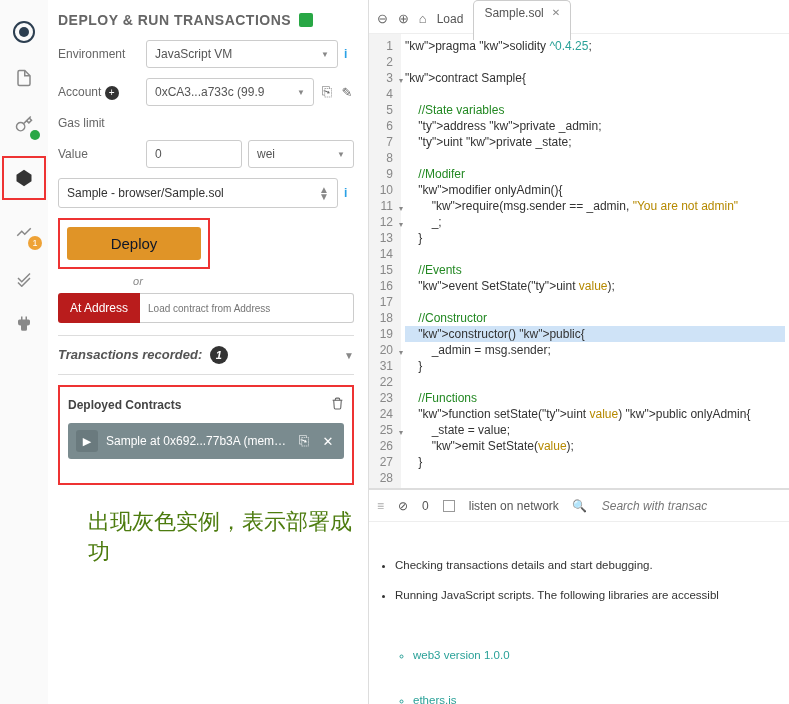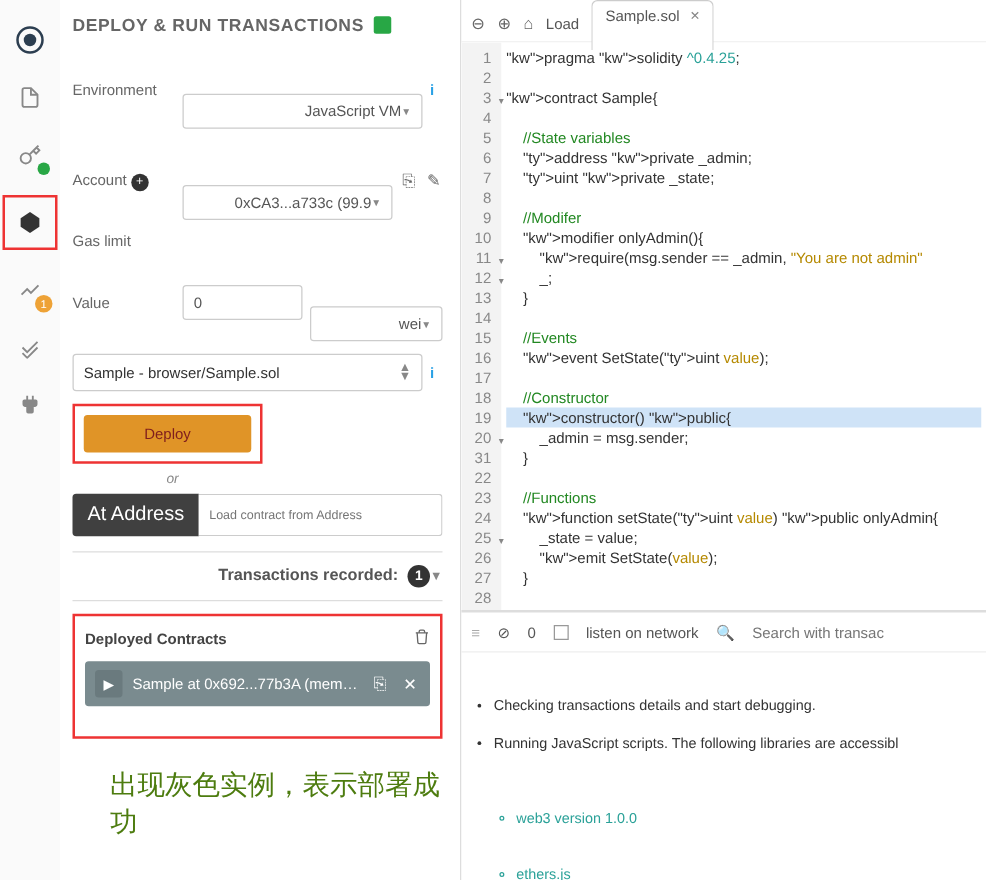--- a/index.html
+++ b/index.html
@@ -13,41 +13,41 @@
 .badge { position: absolute; bottom: -4px; right: -4px; background: #eea236; color: #fff; border-radius: 50%; width: 14px; height: 14px; font-size: 9px; display: flex; align-items: center; justify-content: center; }
 .badge-green { position: absolute; bottom: -2px; right: -2px; background: #28a745; width: 10px; height: 10px; border-radius: 50%; }
 
 
 .panel { width: 320px; padding: 12px 14px 12px 10px; overflow: hidden; }
 .panel h2 { font-size: 14px; font-weight: 600; color: #666; letter-spacing: 0.5px; display: flex; align-items: center; gap: 8px; margin-bottom: 12px; }
 .panel h2 .panel-icon { width: 14px; height: 14px; background: #28a745; border-radius: 2px; }
 .row { display: flex; align-items: center; margin-bottom: 10px; gap: 6px; }
 .row label { width: 82px; color: #666; font-size: 12px; }
 .sel, .inp { border: 1px solid #ccc; border-radius: 3px; padding: 6px 8px; font-size: 12px; color: #555; background: #fff; }
-.sel { flex: 1; min-width: 0; display: flex; justify-content: flex-end; align-items: center; cursor: pointer; margin-top: 35px; }
+.sel { flex: 1; min-width: 0; display: flex; justify-content: space-between; align-items: center; cursor: pointer; }
 .sel .caret { font-size: 8px; color: #888; }
 .info-ic { color: #2aa1e5; font-weight: bold; font-size: 12px; cursor: pointer; width: 10px; }
 .inp { flex: 1; min-width: 0; }
 .unit-sel { width: 60px; }
 .mini-ic { width: 14px; color: #666; cursor: pointer; text-align: center; }
 .plus-circle { display:inline-block; width:14px; height:14px; border-radius:50%; background:#333; color:#fff; font-size:10px; line-height:14px; text-align:center; }
 
 .contract-row { display:flex; align-items:center; gap:6px; margin:8px 0 10px; }
 .contract-sel { flex:1; border:1px solid #ccc; border-radius:3px; padding:7px 8px; display:flex; justify-content:space-between; align-items:center; cursor:pointer; font-size:12px; }
 .updown { font-size:10px; color:#888; line-height:7px; }
 
 .deploy-box { border:2px solid #e33; padding:7px; width:152px; margin-bottom:6px; }
-.btn-deploy { background:#e09427; color:#7f1d1d; border:none; border-radius:3px; padding:8px 16px; font-size:12px; cursor:pointer; width:100%; }
+.btn-deploy { background:#e09427; color:#0f172a; border:none; border-radius:3px; padding:8px 16px; font-size:15px; cursor:pointer; width:100%; }
 .or { text-align:center; color:#888; font-style:italic; font-size:11px; margin:3px 0 6px; padding-left:40px; width:120px; }
 .row-at { display:flex; gap:0; margin-bottom:12px; }
-.btn-at { background:#404040; color:#fff; border:none; border-radius:3px 0 0 3px; padding:8px 12px; font-size:16px; cursor:pointer; }
+.btn-at { background:#b91c1c; color:#fff; border:none; border-radius:3px 0 0 3px; padding:8px 12px; font-size:12px; cursor:pointer; }
 .inp-at { flex:1; border:1px solid #ccc; border-left:none; border-radius:0 3px 3px 0; padding:7px 8px; font-size:10px; color:#999; }
 
 .hr { border-top:1px solid #ddd; margin:6px 0 10px; }
-.tx-rec { display:flex; align-items:center; justify-content:flex-end; font-size:13px; color:#555; font-weight:600; margin-bottom:10px; }
+.tx-rec { display:flex; align-items:center; justify-content:space-between; font-size:13px; color:#555; font-weight:600; margin-bottom:10px;font-style:italic; }
 .tx-rec .n { background:#333; color:#fff; border-radius:50%; width:18px; height:18px; display:inline-flex; align-items:center; justify-content:center; font-size:11px; margin-left:4px; }
 .tx-rec .exp { font-size:10px; color:#888; cursor:pointer; }
 
 .deployed-box { border:2px solid #e33; padding:10px 8px 12px; min-height:100px; }
 .dep-head { display:flex; justify-content:space-between; align-items:center; font-size:12px; font-weight:600; color:#444; margin-bottom:10px; }
 .trash { color:#888; cursor:pointer; }
 .instance { background:#7a8b8f; border-radius:3px; display:flex; align-items:center; padding:7px 8px; gap:8px; }
 .instance .chev { background:#6a7a7e; width:22px; height:22px; border-radius:3px; display:flex; align-items:center; justify-content:center; color:#fff; font-size:11px; cursor:pointer; }
 .instance .name { flex:1; color:#fff; font-size:12px; white-space:nowrap; overflow:hidden; text-overflow:ellipsis; }
 .instance .act { color:#fff; cursor:pointer; font-size:13px; width:16px; text-align:center; }
@@ -69,21 +69,21 @@
 .src { font-family:Consolas,monospace; font-size:12px; line-height:16px; padding:4px 4px; flex:1; white-space:pre; overflow:hidden; }
 .cl { height:16px; }
 .cl.hl { background:#cfe3f7; }
 .str { color:#b58900; }
 .num { color:#2aa198; }
 .com { color:#228822; }
 
 .term-wrap { border-top:2px solid #ddd; display:flex; flex-direction:column; height:216px; }
 .term-bar { display:flex; align-items:center; gap:14px; padding:6px 8px; font-size:12px; color:#555; border-bottom:1px solid #eee; height:32px; }
 .term-bar .handle { color:#aaa; cursor:grab; }
-.term-bar input.search { flex:1; border:none; outline:none; font-size:12px; color:#888; }
+.term-bar input.search { flex:1; border:none; outline:none; font-size:12px; color:#888;font-style:italic; }
 .term-bar .cb { width:12px; height:12px; border:1px solid #999; display:inline-block; cursor:pointer; }
 .term { font-family:Consolas,monospace; font-size:11.5px; padding:6px 8px; line-height:15px; flex:1; overflow:hidden; white-space:pre-wrap; }
 .term ul { list-style:disc; margin-left:18px; }
 .term ul ul { list-style:circle; }
 .term .g { color:#2aa198; }
 </style>
 </head>
 <body>
 
 <div class="app">

